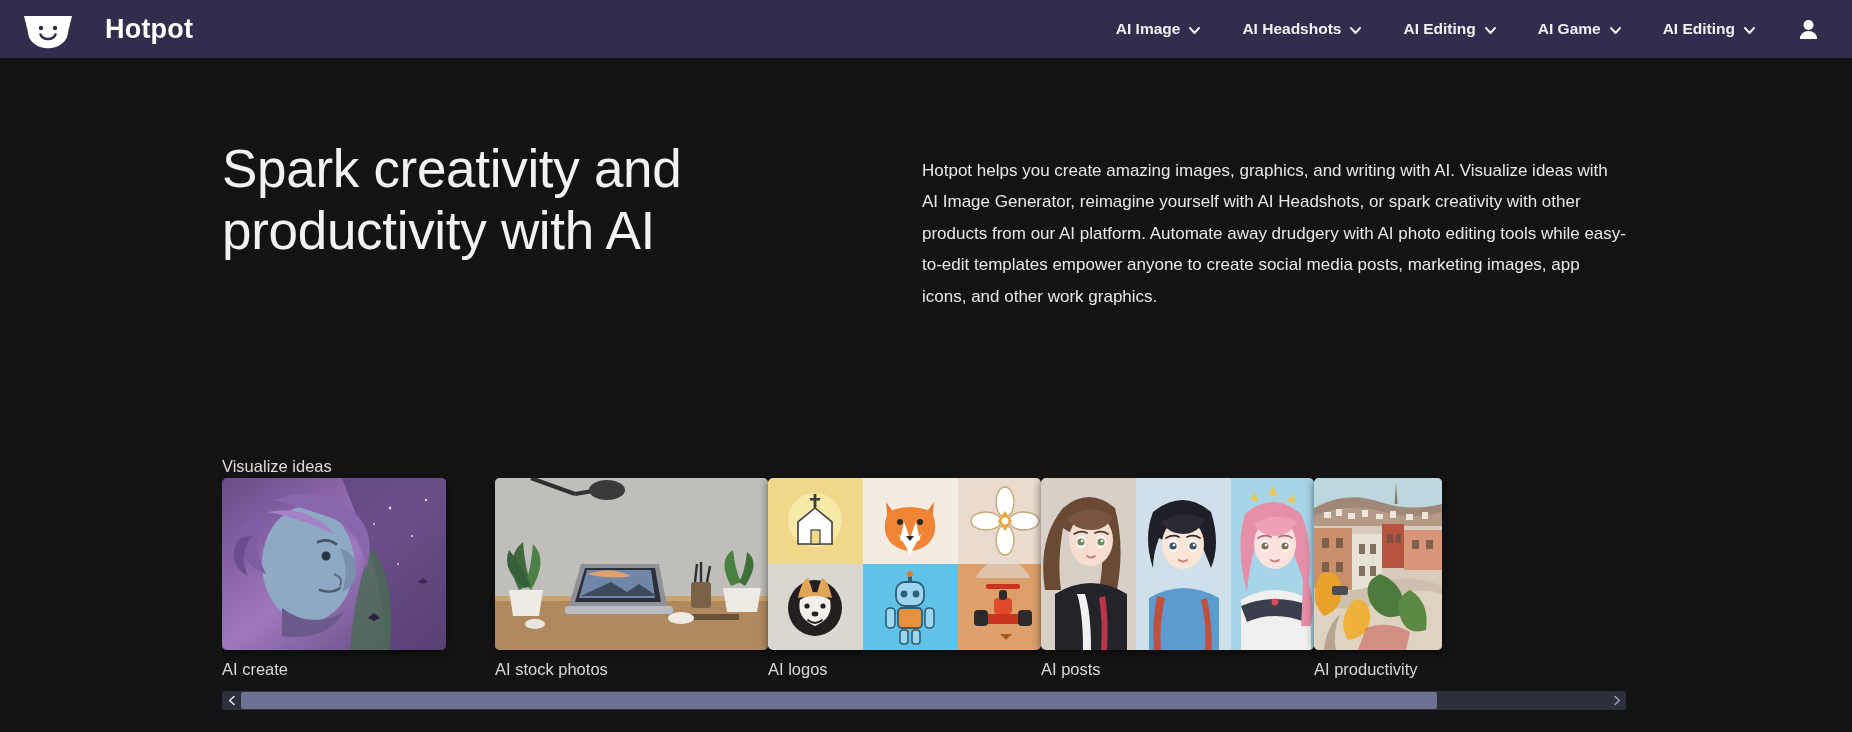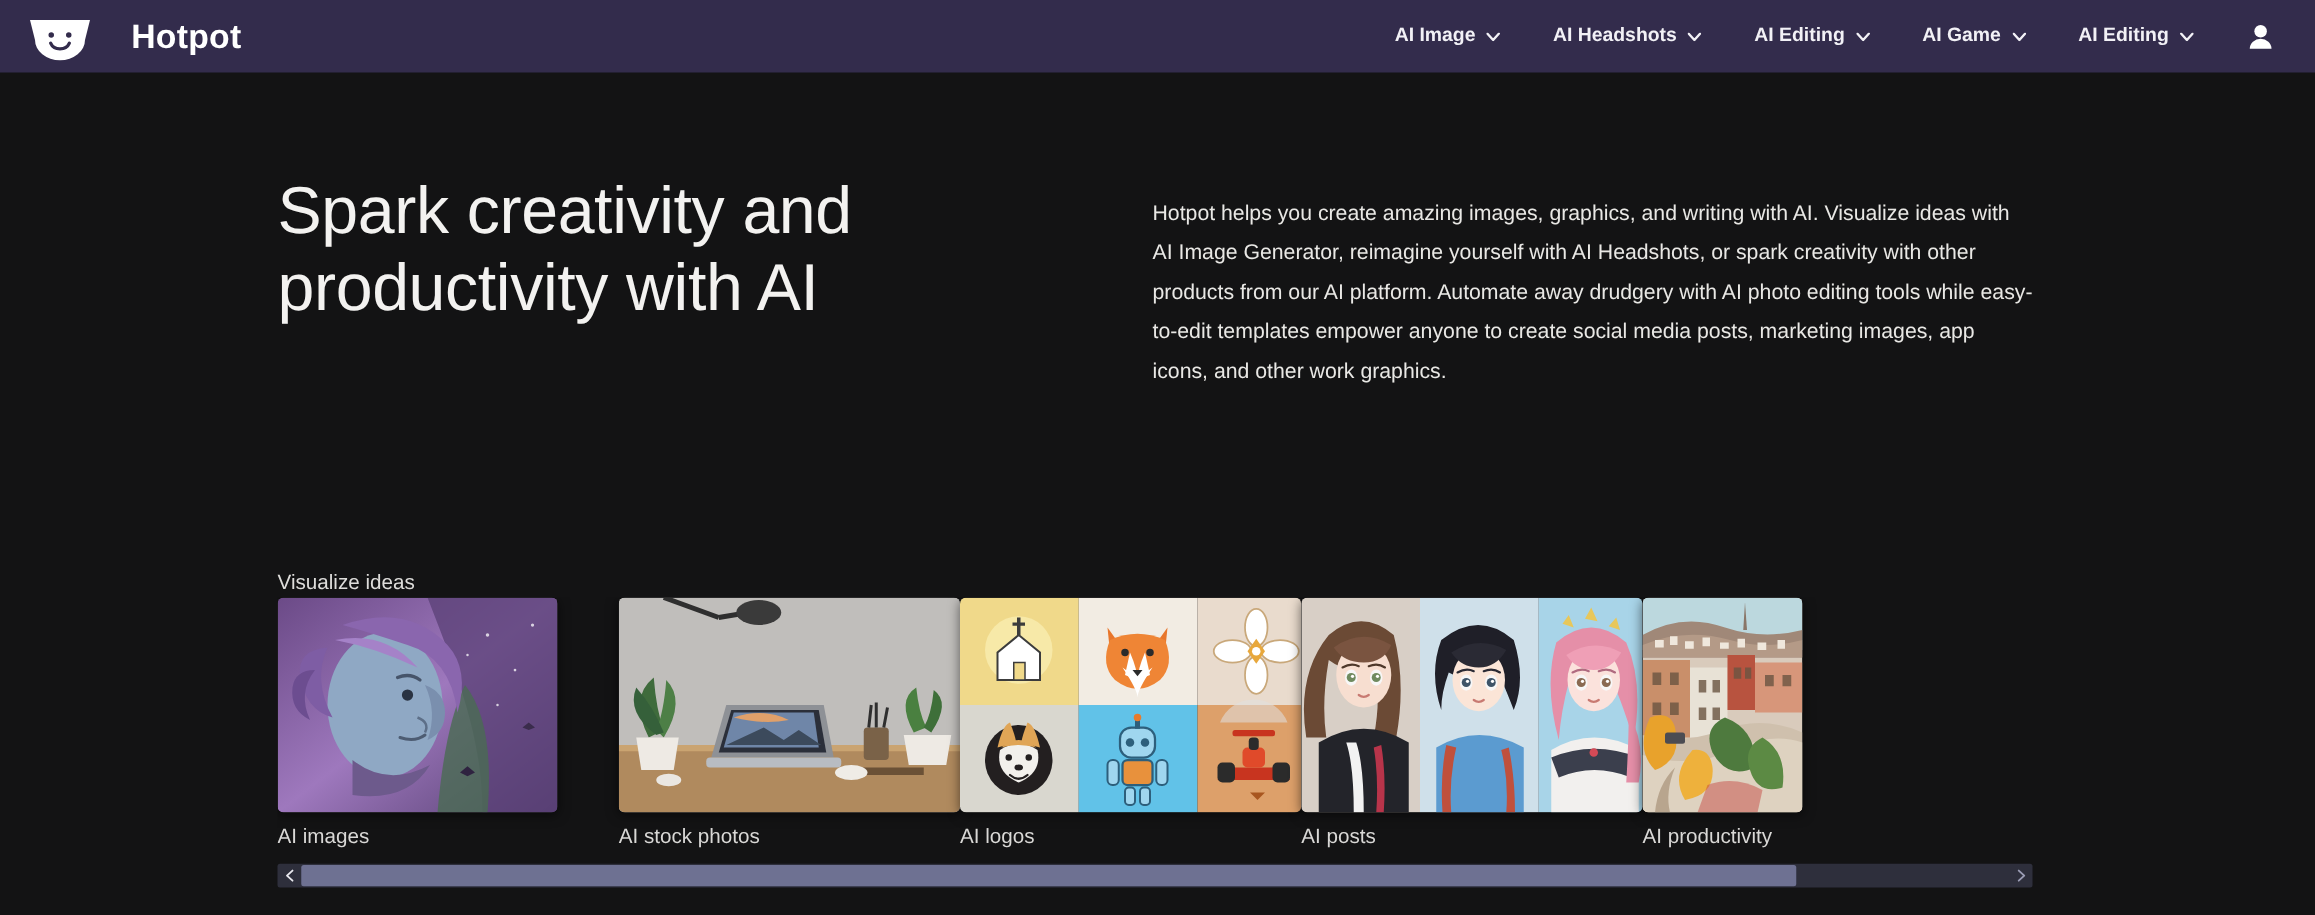--- a/index.html
+++ b/index.html
@@ -238,21 +238,21 @@
               <circle cx="190" cy="58" r="1.1"></circle>
             <circle cx="152" cy="46" r="1"></circle>
               <circle cx="204" cy="22" r="1.3"></circle>
             <circle cx="176" cy="86" r="1"></circle>
           </g>
           <path d="M146 140 l6-5 l6 5 l-6 3z" fill="#2f2340"></path>
           <path d="M196 104 l5-4 l5 4 l-5 2z" fill="#3a2c4c"></path>
         </svg>
       </span>
     </div>
-    <div class="card-label">AI images</div>
+    <div class="card-label">AI create</div>
   </div>
 
   <div class="card">
     <div class="card-media">
       <span class="thumb">
         <svg width="285" height="172" viewBox="0 0 285 172">
           <rect width="285" height="172" fill="#b9b7b5"></rect>
           <rect y="0" width="285" height="118" fill="#c0bebb"></rect>
           <rect y="118" width="285" height="54" fill="#b08a5e"></rect>
           <rect y="118" width="285" height="5" fill="#caa471"></rect>

